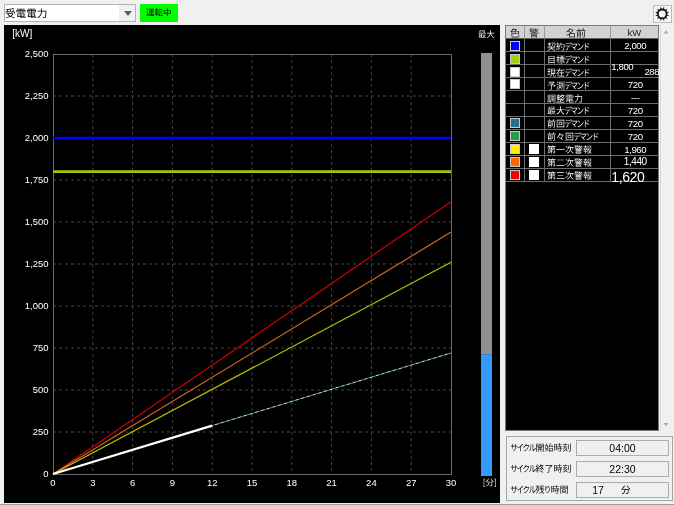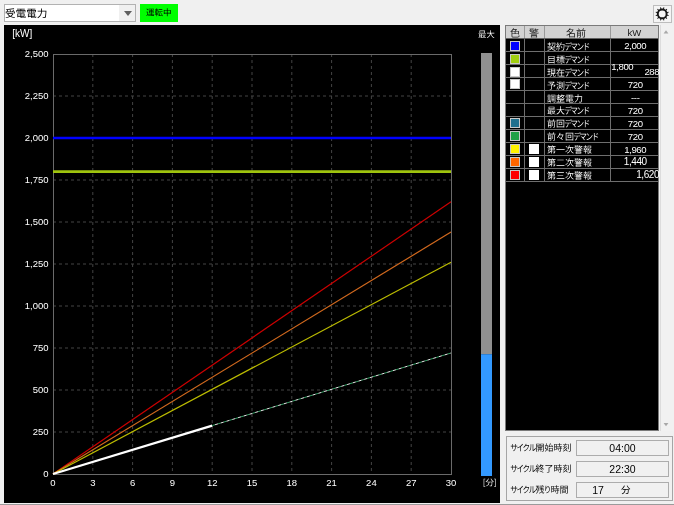--- a/index.html
+++ b/index.html
@@ -304,21 +304,21 @@
 <div class="abs" style="left:528.95px;top:170.10px;width:10px;height:10px;background:#fff"></div>
 <svg style="position:absolute;left:547.0px;top:171.2px;overflow:visible" width="45" height="12">
     <g fill="#fff" transform="translate(0,7.9) scale(0.009000)">
       <use href="#g7B2C" x="0"></use>
       <use href="#g4E09" x="1000"></use>
       <use href="#g6B21" x="2000"></use>
       <use href="#g8B66" x="3000"></use>
       <use href="#g5831" x="4000"></use>
     </g>
   </svg>
-<div class="abs" style="left:611.3px;top:169.40px;width:47.89999999999999px;text-align:right;font-size:10px;letter-spacing:-0.4px;color:#fff">1,620</div>
+<div class="abs" style="left:611.3px;top:169.40px;width:47.89999999999999px;text-align:left;font-size:14px;letter-spacing:-0.4px;color:#fff">1,620</div>
 <div class="abs" style="left:524.2px;top:39.2px;width:1px;height:142.4px;background:#6e6e6e"></div>
 <div class="abs" style="left:543.7px;top:39.2px;width:1px;height:142.4px;background:#6e6e6e"></div>
 <div class="abs" style="left:610.3px;top:39.2px;width:1px;height:142.4px;background:#6e6e6e"></div>
 <div class="abs" style="left:660px;top:25px;width:14px;height:406px;background:#f1f1f1;border-left:1px solid #dcdcdc"></div>
 <svg class="abs" style="left:660px;top:25px" width="14" height="406">
     <path d="M3.6 8.5 L6 5.2 L8.4 8.5 Z" fill="#a8a8a8"></path>
     <path d="M3.6 398 L6 401.3 L8.4 398 Z" fill="#a8a8a8"></path>
   </svg>
 <div class="abs" style="left:505.5px;top:436px;width:167px;height:65px;background:#f0f0f0;border:1px solid #a5a5a5"></div>
 <svg style="position:absolute;left:511px;top:443.2px;overflow:visible" width="61" height="12">

